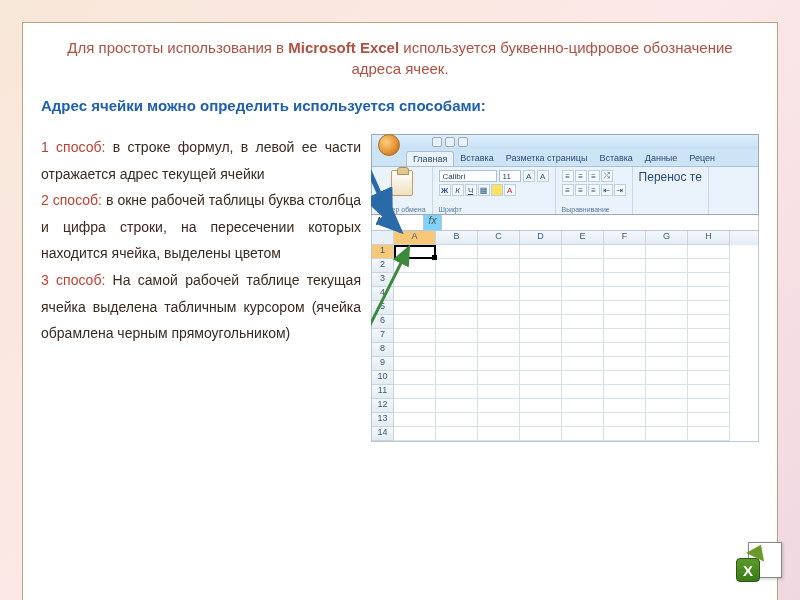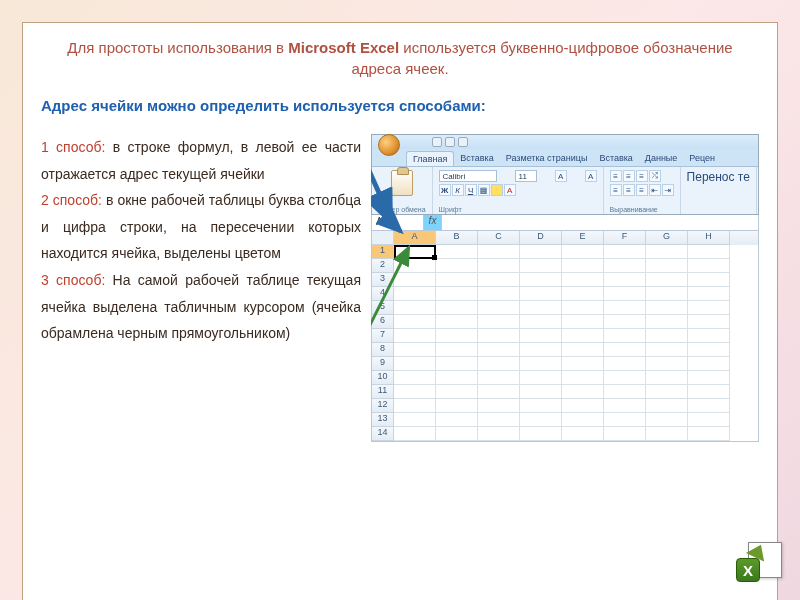--- a/index.html
+++ b/index.html
@@ -113,21 +113,21 @@
     border: 1px solid #c0a060;
     border-radius: 2px;
     position: relative;
   }
   .clip-icon::before {
     content:""; position:absolute; top:-4px; left:5px;
     width:10px; height:6px; border:1px solid #b09050; border-radius:3px 3px 0 0;
     background:#e0c890;
   }
   .font-controls { display:flex; flex-direction:column; gap:2px; font-size:8px; }
-  .font-row { display:flex; gap:18px; }
+  .font-row { display:flex; gap:2px; }
   .ctl { height:12px; background:#fff; border:1px solid #a8c0d8; padding:0 3px; display:flex; align-items:center; }
   .btns { display:flex; gap:1px; }
   .btn9 { width:12px; height:12px; background:#f4faff; border:1px solid #b8d0e8; font-size:8px; display:flex; align-items:center; justify-content:center; color:#2a4a7a; }
   .wrap-icon { font-size:12px; color:#2a4a7a; white-space:nowrap; }
   
   .fx-row {
     display:flex;
     background:#7dd3fc;
     border:1px solid #b8c8d8;
     border-top:none;

